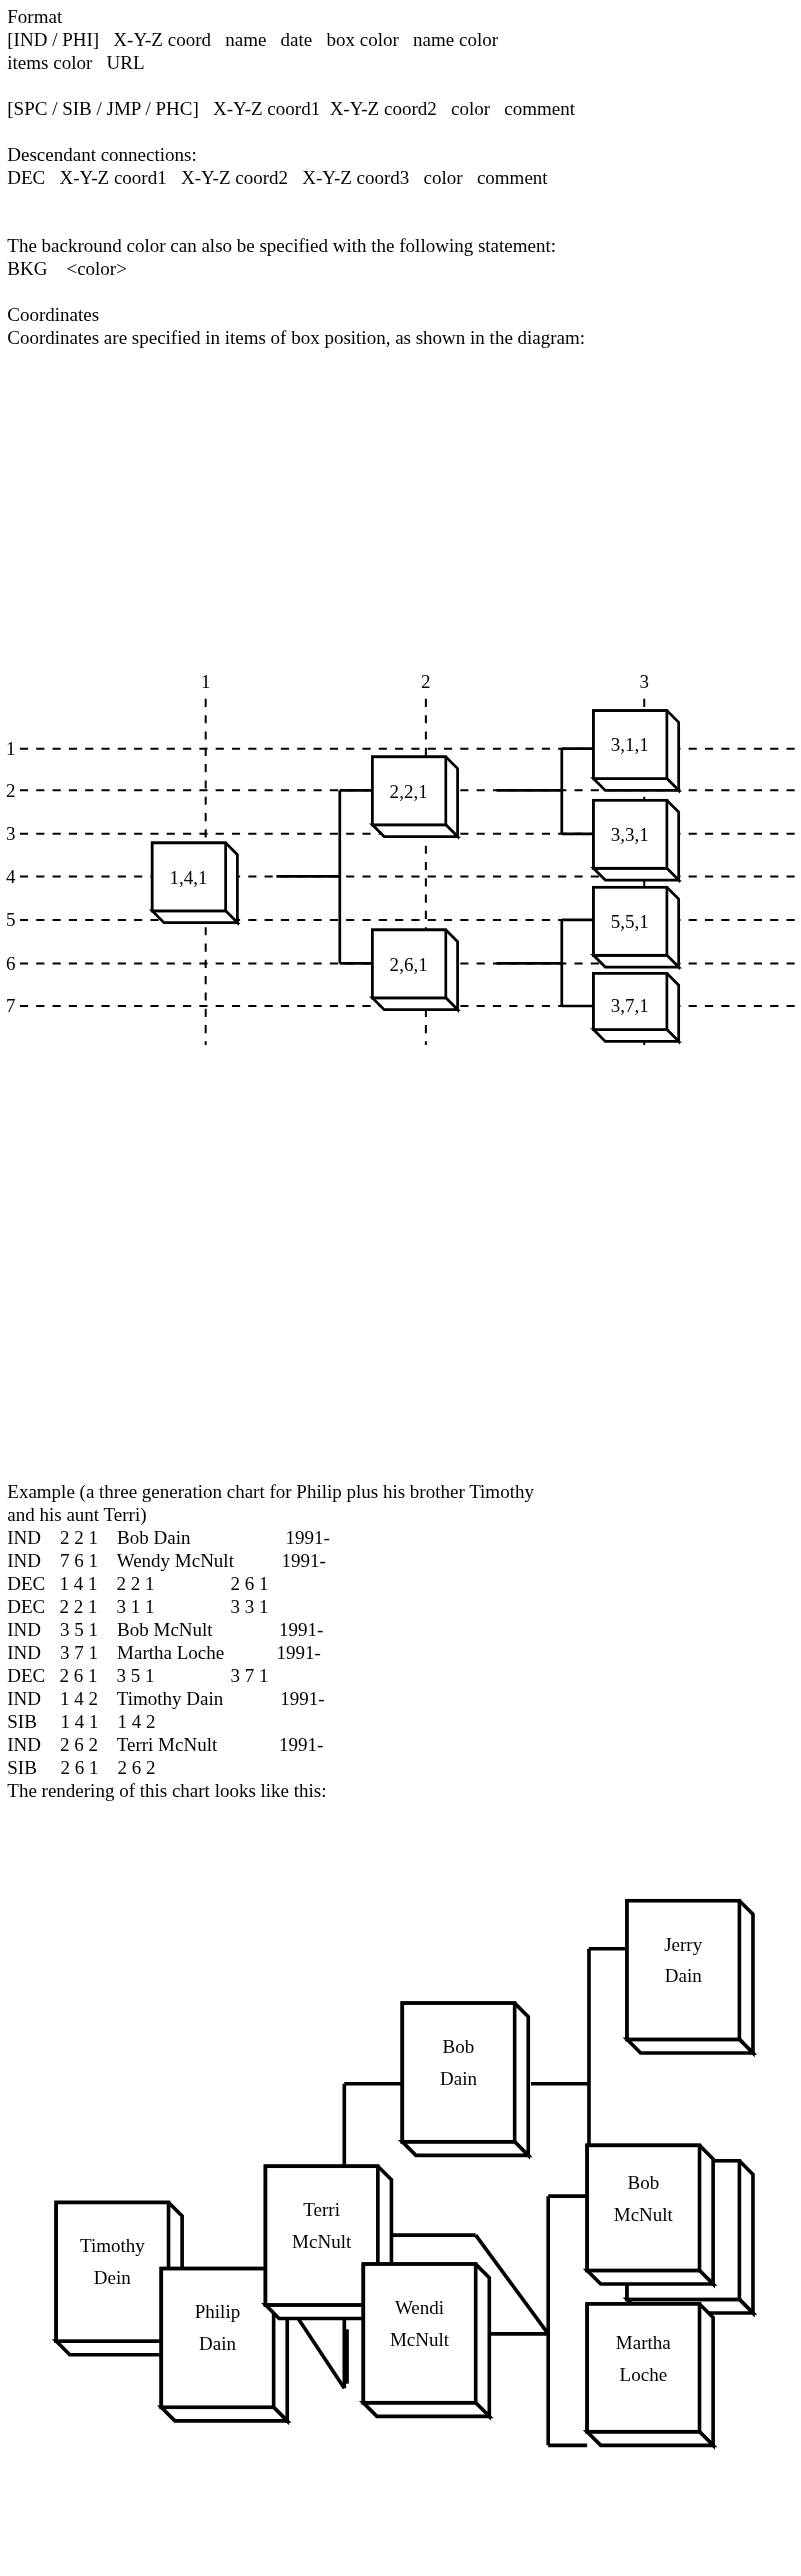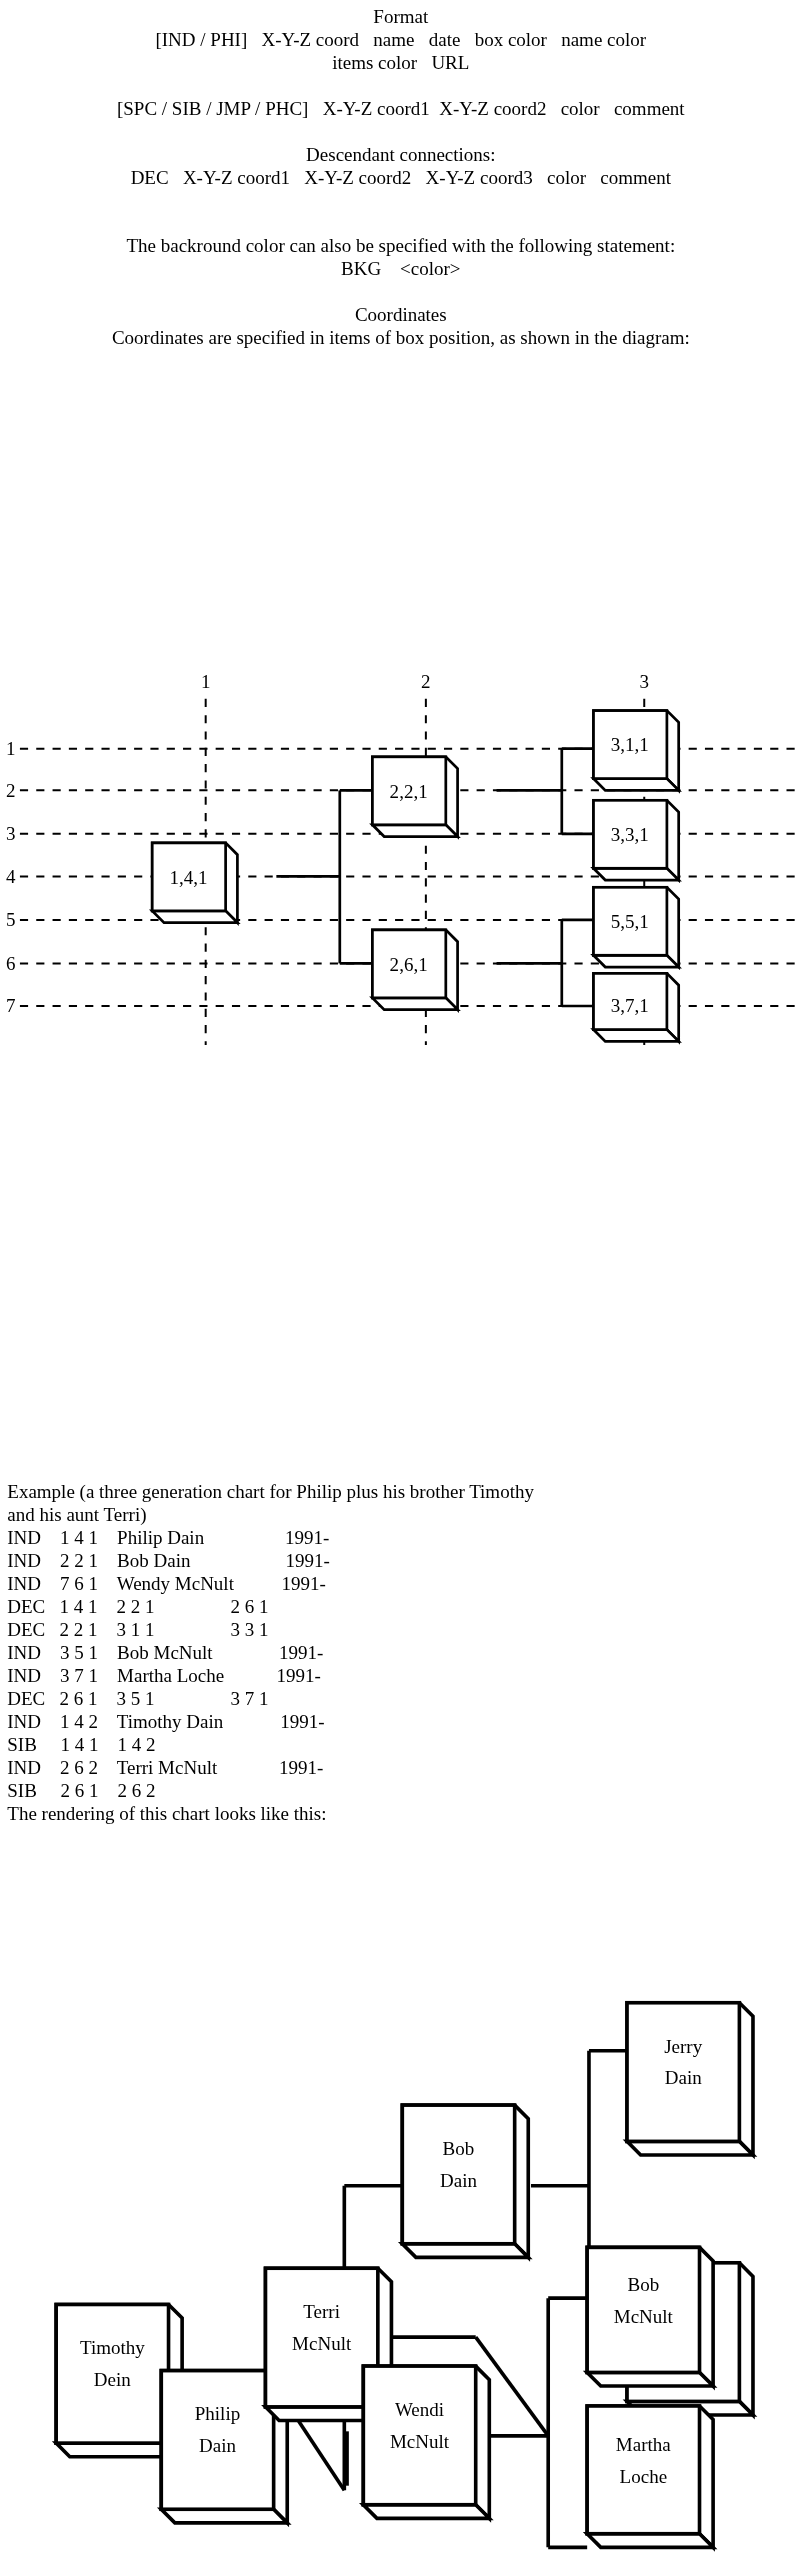--- a/index.html
+++ b/index.html
@@ -13,21 +13,20 @@
     position: relative;
     font-family: "Liberation Serif", "DejaVu Serif", serif;
     color: #000000;
     overflow: hidden;
   }
   .doc {
     position: absolute;
     left: 7.3px;
     top: 5.4px;
     width: 787px;
-    text-align: center;
   }
   .line {
     font-size: 19px;
     line-height: 23px;
     white-space: pre;
   }
   .spacer {
     height: 22.7px;
   }
 
@@ -35,21 +34,21 @@
   #coord-diagram {
     position: absolute;
     left: 0;
     top: 666px;
     width: 801px;
     height: 381px;
   }
   #family-diagram {
     position: absolute;
     left: 0;
-    top: 1978px;
+    top: 1876px;
     width: 801px;
     height: 585px;
     text-align: right;
   }
   svg { display: block; }
   .svgtext {
     font-family: "Liberation Serif", "DejaVu Serif", serif;
     font-size: 21px;
     fill: #000;
   }
@@ -199,21 +198,20 @@
       <text class="svgtext" x="695" y="382" text-anchor="middle">3,7,1</text>
     </g>
   </svg>
 </div>
 
 <div style="position:absolute; left:7.3px; top:1480px; width:787px;">
   <div class="line">Example (a three generation chart for Philip plus his brother Timothy</div>
   <div class="line">and his aunt Terri)</div>
 
   <div>
-    <div class="line">IND    1 4 1    Philip Dain                 1991-</div>
     <div class="line">IND    2 2 1    Bob Dain                    1991-</div>
     <div class="line">IND    7 6 1    Wendy McNult          1991-</div>
     <div class="line">DEC   1 4 1    2 2 1                2 6 1</div>
     <div class="line">DEC   2 2 1    3 1 1                3 3 1</div>
     <div class="line">IND    3 5 1    Bob McNult              1991-</div>
     <div class="line">IND    3 7 1    Martha Loche           1991-</div>
     <div class="line">DEC   2 6 1    3 5 1                3 7 1</div>
     <div class="line">IND    1 4 2    Timothy Dain            1991-</div>
     <div class="line">SIB     1 4 1    1 4 2</div>
     <div class="line">IND    2 6 2    Terri McNult             1991-</div>

